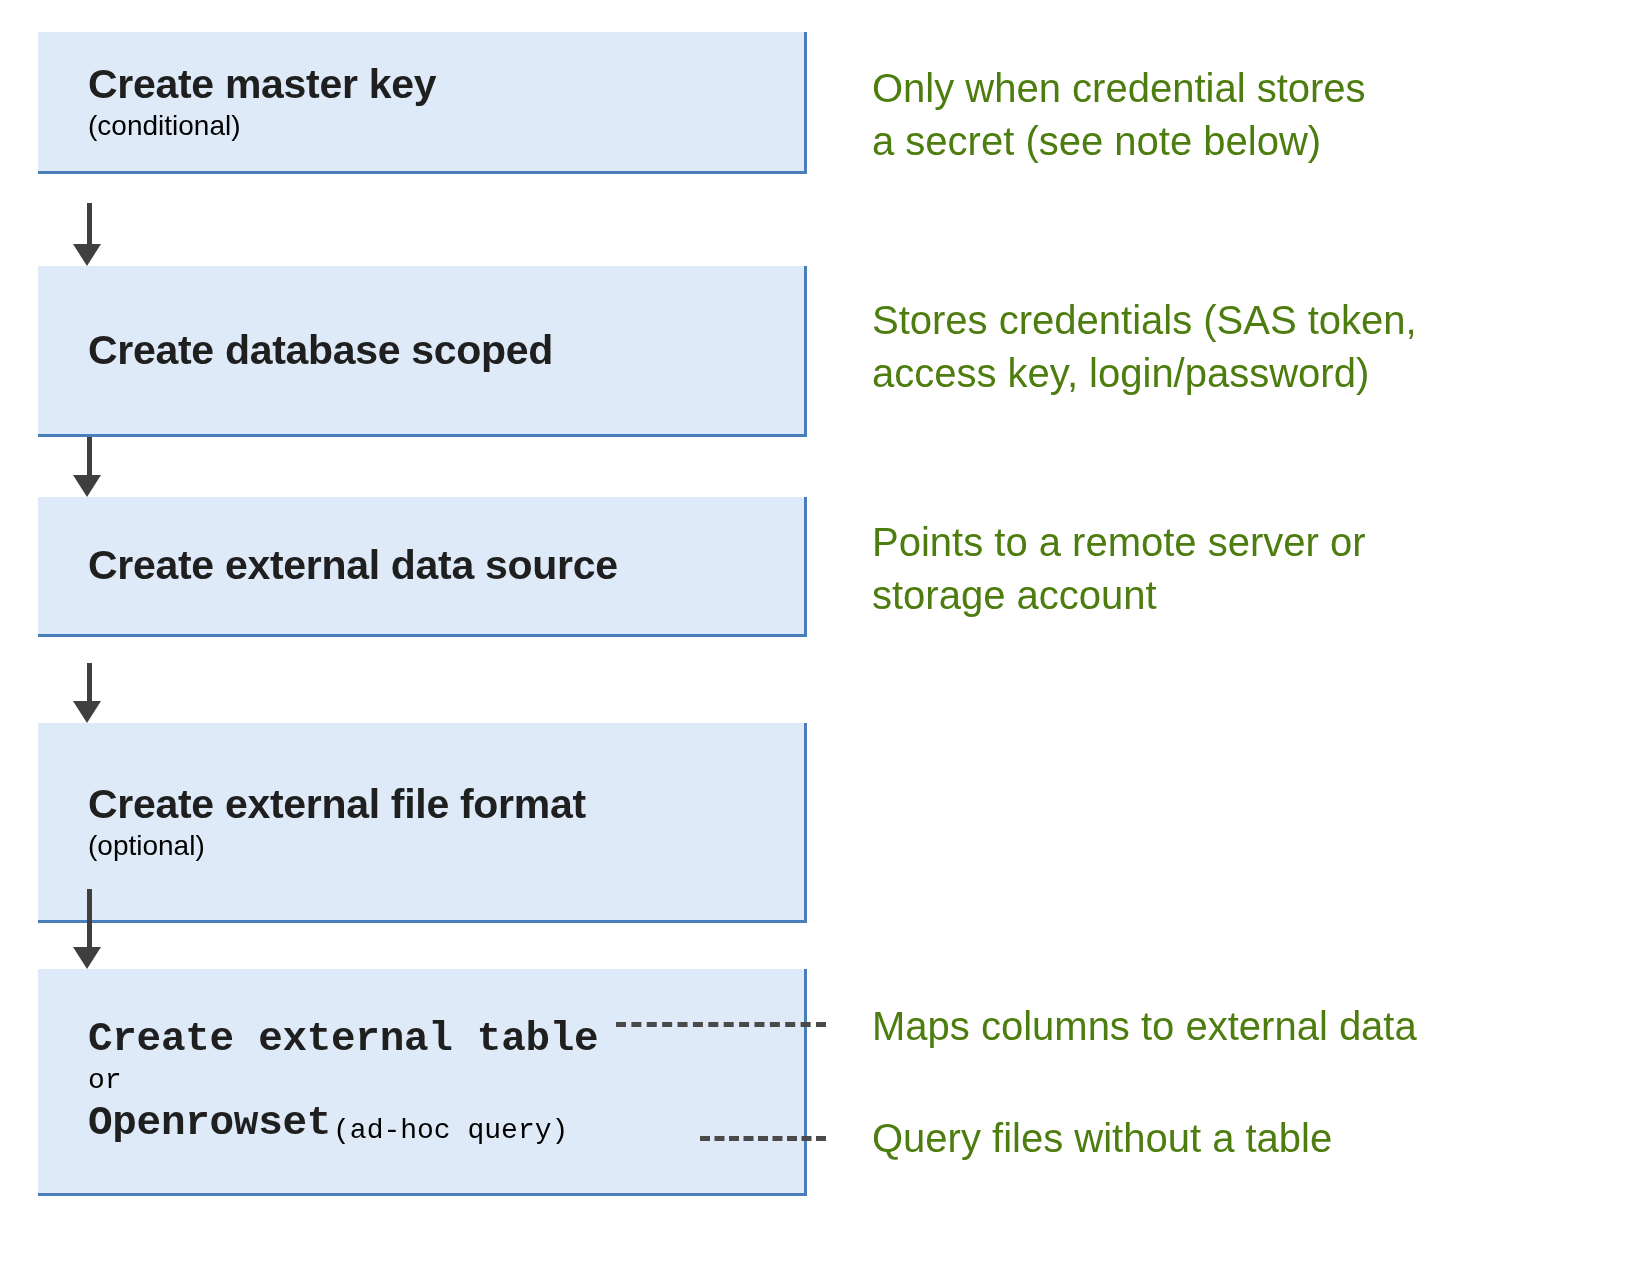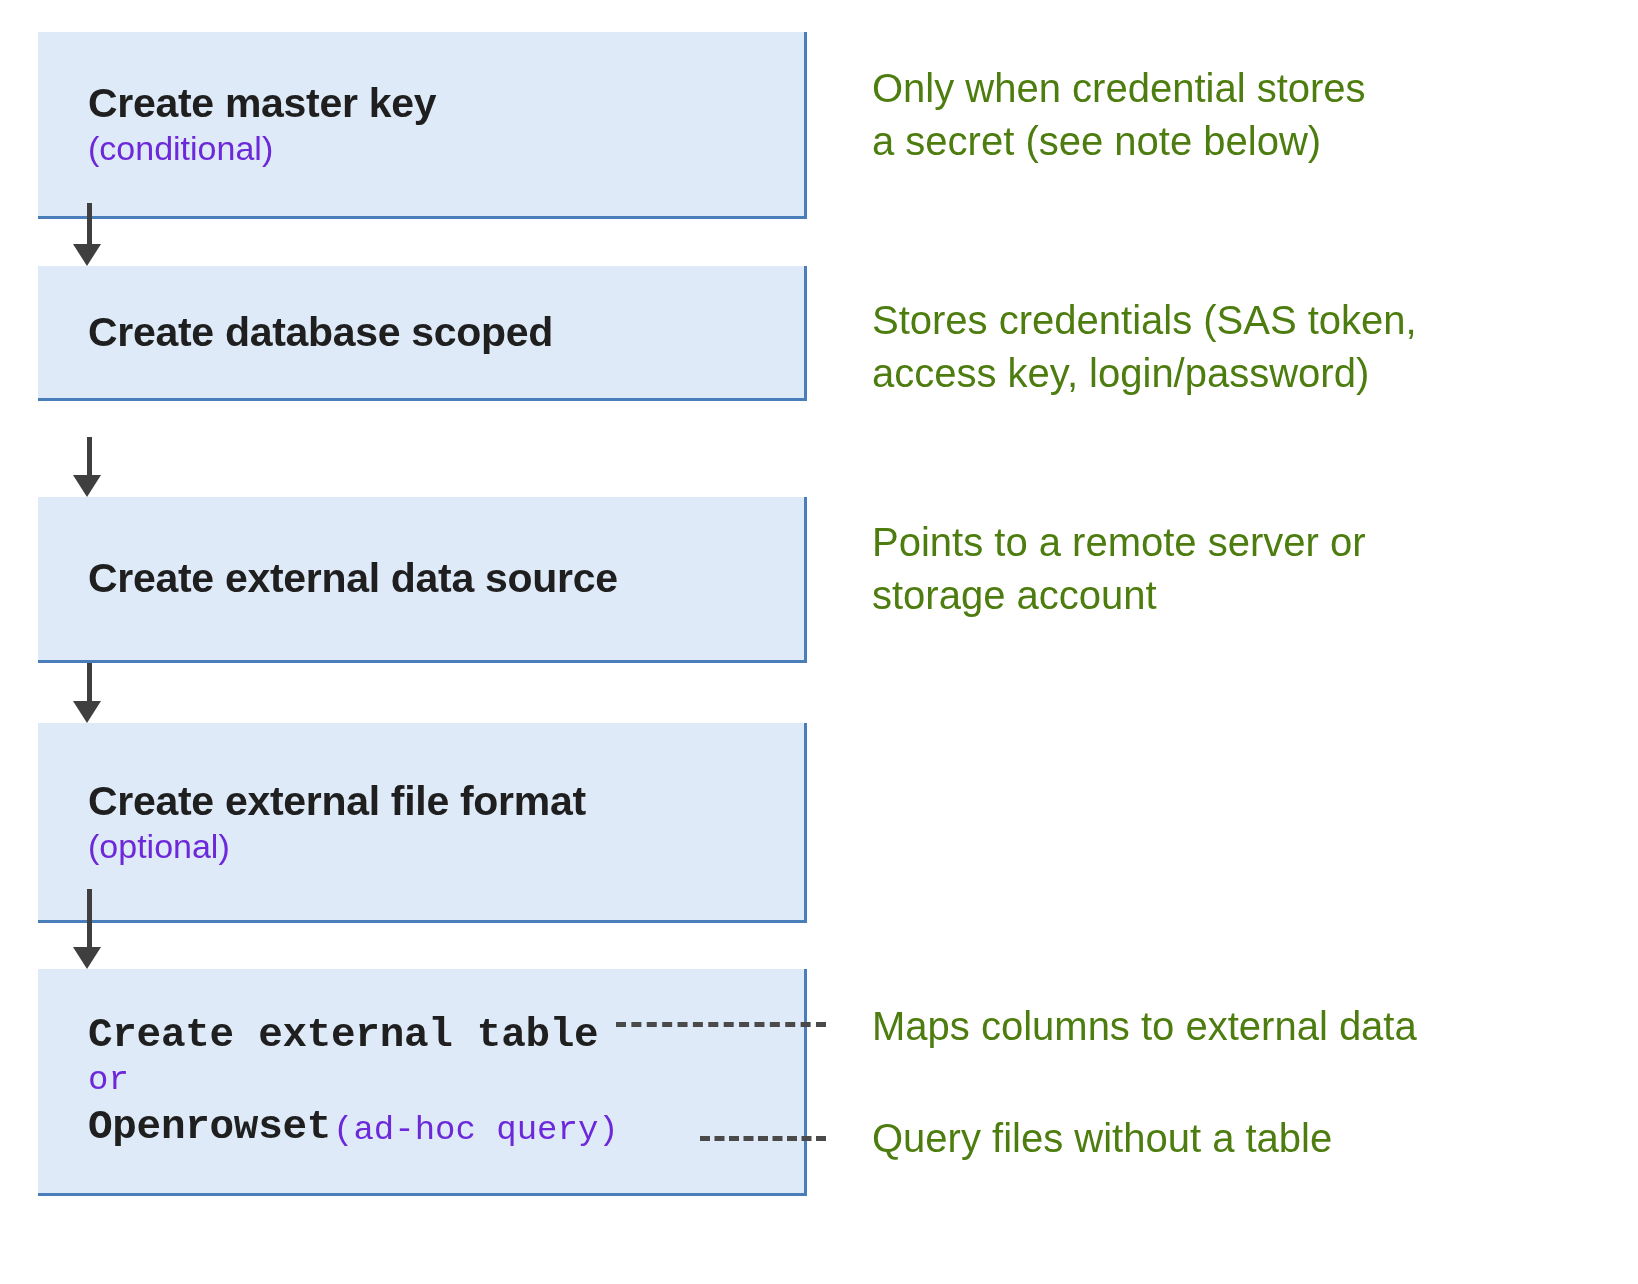--- a/index.html
+++ b/index.html
@@ -38,31 +38,31 @@
 
   .step-title {
     font-size: 41px;
     font-weight: bold;
     line-height: 1.22;
     letter-spacing: -0.3px;
     color: #1f1f1f;
     white-space: nowrap;
   }
   .step-sub {
-    font-size: 34px;
+    font-size: 28px;
     font-weight: normal;
     line-height: 1.22;
-    color: #6d28d9;
+    color: #000000;
     white-space: nowrap;
   }
 
   
-  #box-master-key      { top: 32px;  height: 187px; }
-  #box-scoped-cred     { top: 266px; height: 135px; }
-  #box-data-source     { top: 497px; height: 166px; }
+  #box-master-key      { top: 32px;  height: 142px; }
+  #box-scoped-cred     { top: 266px; height: 171px; }
+  #box-data-source     { top: 497px; height: 140px; }
   #box-file-format     { top: 723px; height: 200px; }
   #box-external-table  { top: 969px; height: 227px; font-family: Liberation Mono, monospace; }
 
   
   .arrow {
     position: absolute;
     left: 82px;
     width: 14px;
   }
   .arrow .shaft {

